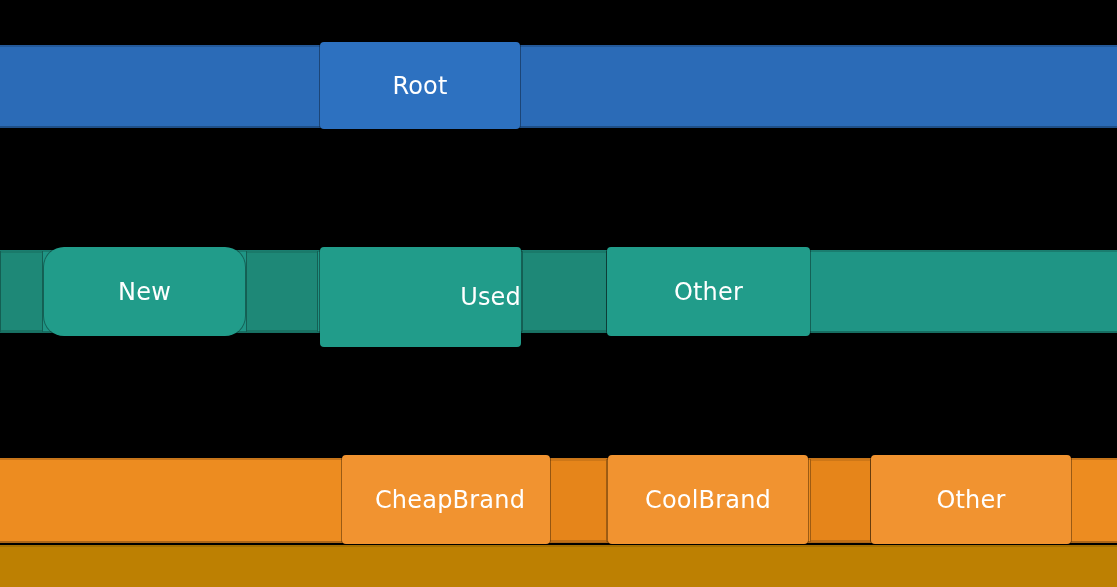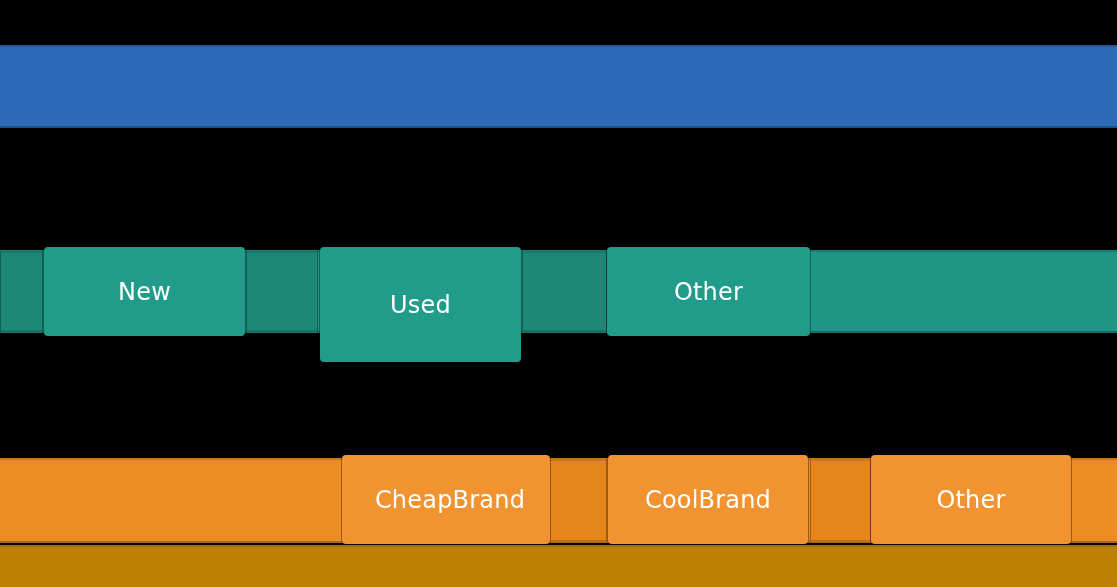--- a/index.html
+++ b/index.html
@@ -45,28 +45,31 @@
   .strip {
     position: absolute;
     box-shadow: inset 0 2px 0 rgba(0,0,0,0.12);
   }
 </style>
 </head>
 <body>
 
 <div class="canvas" id="canvas" style="background: rgb(0, 0, 0);">
     <div class="bar" style="left: 0px; top: 45px; width: 1117px; height: 83px; background: rgb(43, 107, 183);"></div>
+    <div class="node" style="left: 320px; top: 42px; width: 200px; height: 87px; background: rgb(45, 113, 192);">
+      <span class="node-label">Root</span>
+    </div>
     <div class="bar" style="left: 0px; top: 250px; width: 1117px; height: 83px; background: rgb(31, 149, 133);"></div>
     <div class="seg" style="left: 0px; top: 251px; width: 43px; height: 81px; background: rgb(30, 136, 119);"></div>
     <div class="seg" style="left: 246px; top: 251px; width: 72px; height: 81px; background: rgb(30, 136, 119);"></div>
     <div class="seg" style="left: 522px; top: 251px; width: 85px; height: 81px; background: rgb(30, 136, 119);"></div>
-    <div class="node" style="left: 44px; top: 247px; width: 201px; height: 89px; background: rgb(33, 156, 138);">
+    <div class="node" style="left: 44px; top: 247px; width: 201px; height: 89px; background: rgb(33, 156, 138); border-radius: 20px;">
       <span class="node-label">New</span>
     </div>
-    <div class="node" style="left: 320px; top: 247px; width: 201px; height: 115px; background: rgb(33, 156, 138);">
+    <div class="node" style="left: 320px; top: 247px; width: 201px; height: 100px; background: rgb(33, 156, 138); justify-content: flex-end;">
       <span class="node-label">Used</span>
     </div>
     <div class="node" style="left: 607px; top: 247px; width: 203px; height: 89px; background: rgb(33, 156, 138);">
       <span class="node-label">Other</span>
     </div>
     <div class="bar" style="left: 0px; top: 458px; width: 1117px; height: 85px; background: rgb(237, 140, 32);"></div>
     <div class="seg" style="left: 543px; top: 459px; width: 64px; height: 83px; background: rgb(230, 133, 26);"></div>
     <div class="seg" style="left: 810px; top: 459px; width: 61px; height: 83px; background: rgb(230, 133, 26);"></div>
     <div class="node" style="left: 342px; top: 455px; width: 200px; height: 89px; background: rgb(241, 147, 48); padding-left: 8px;">
       <span class="node-label">CheapBrand</span>

